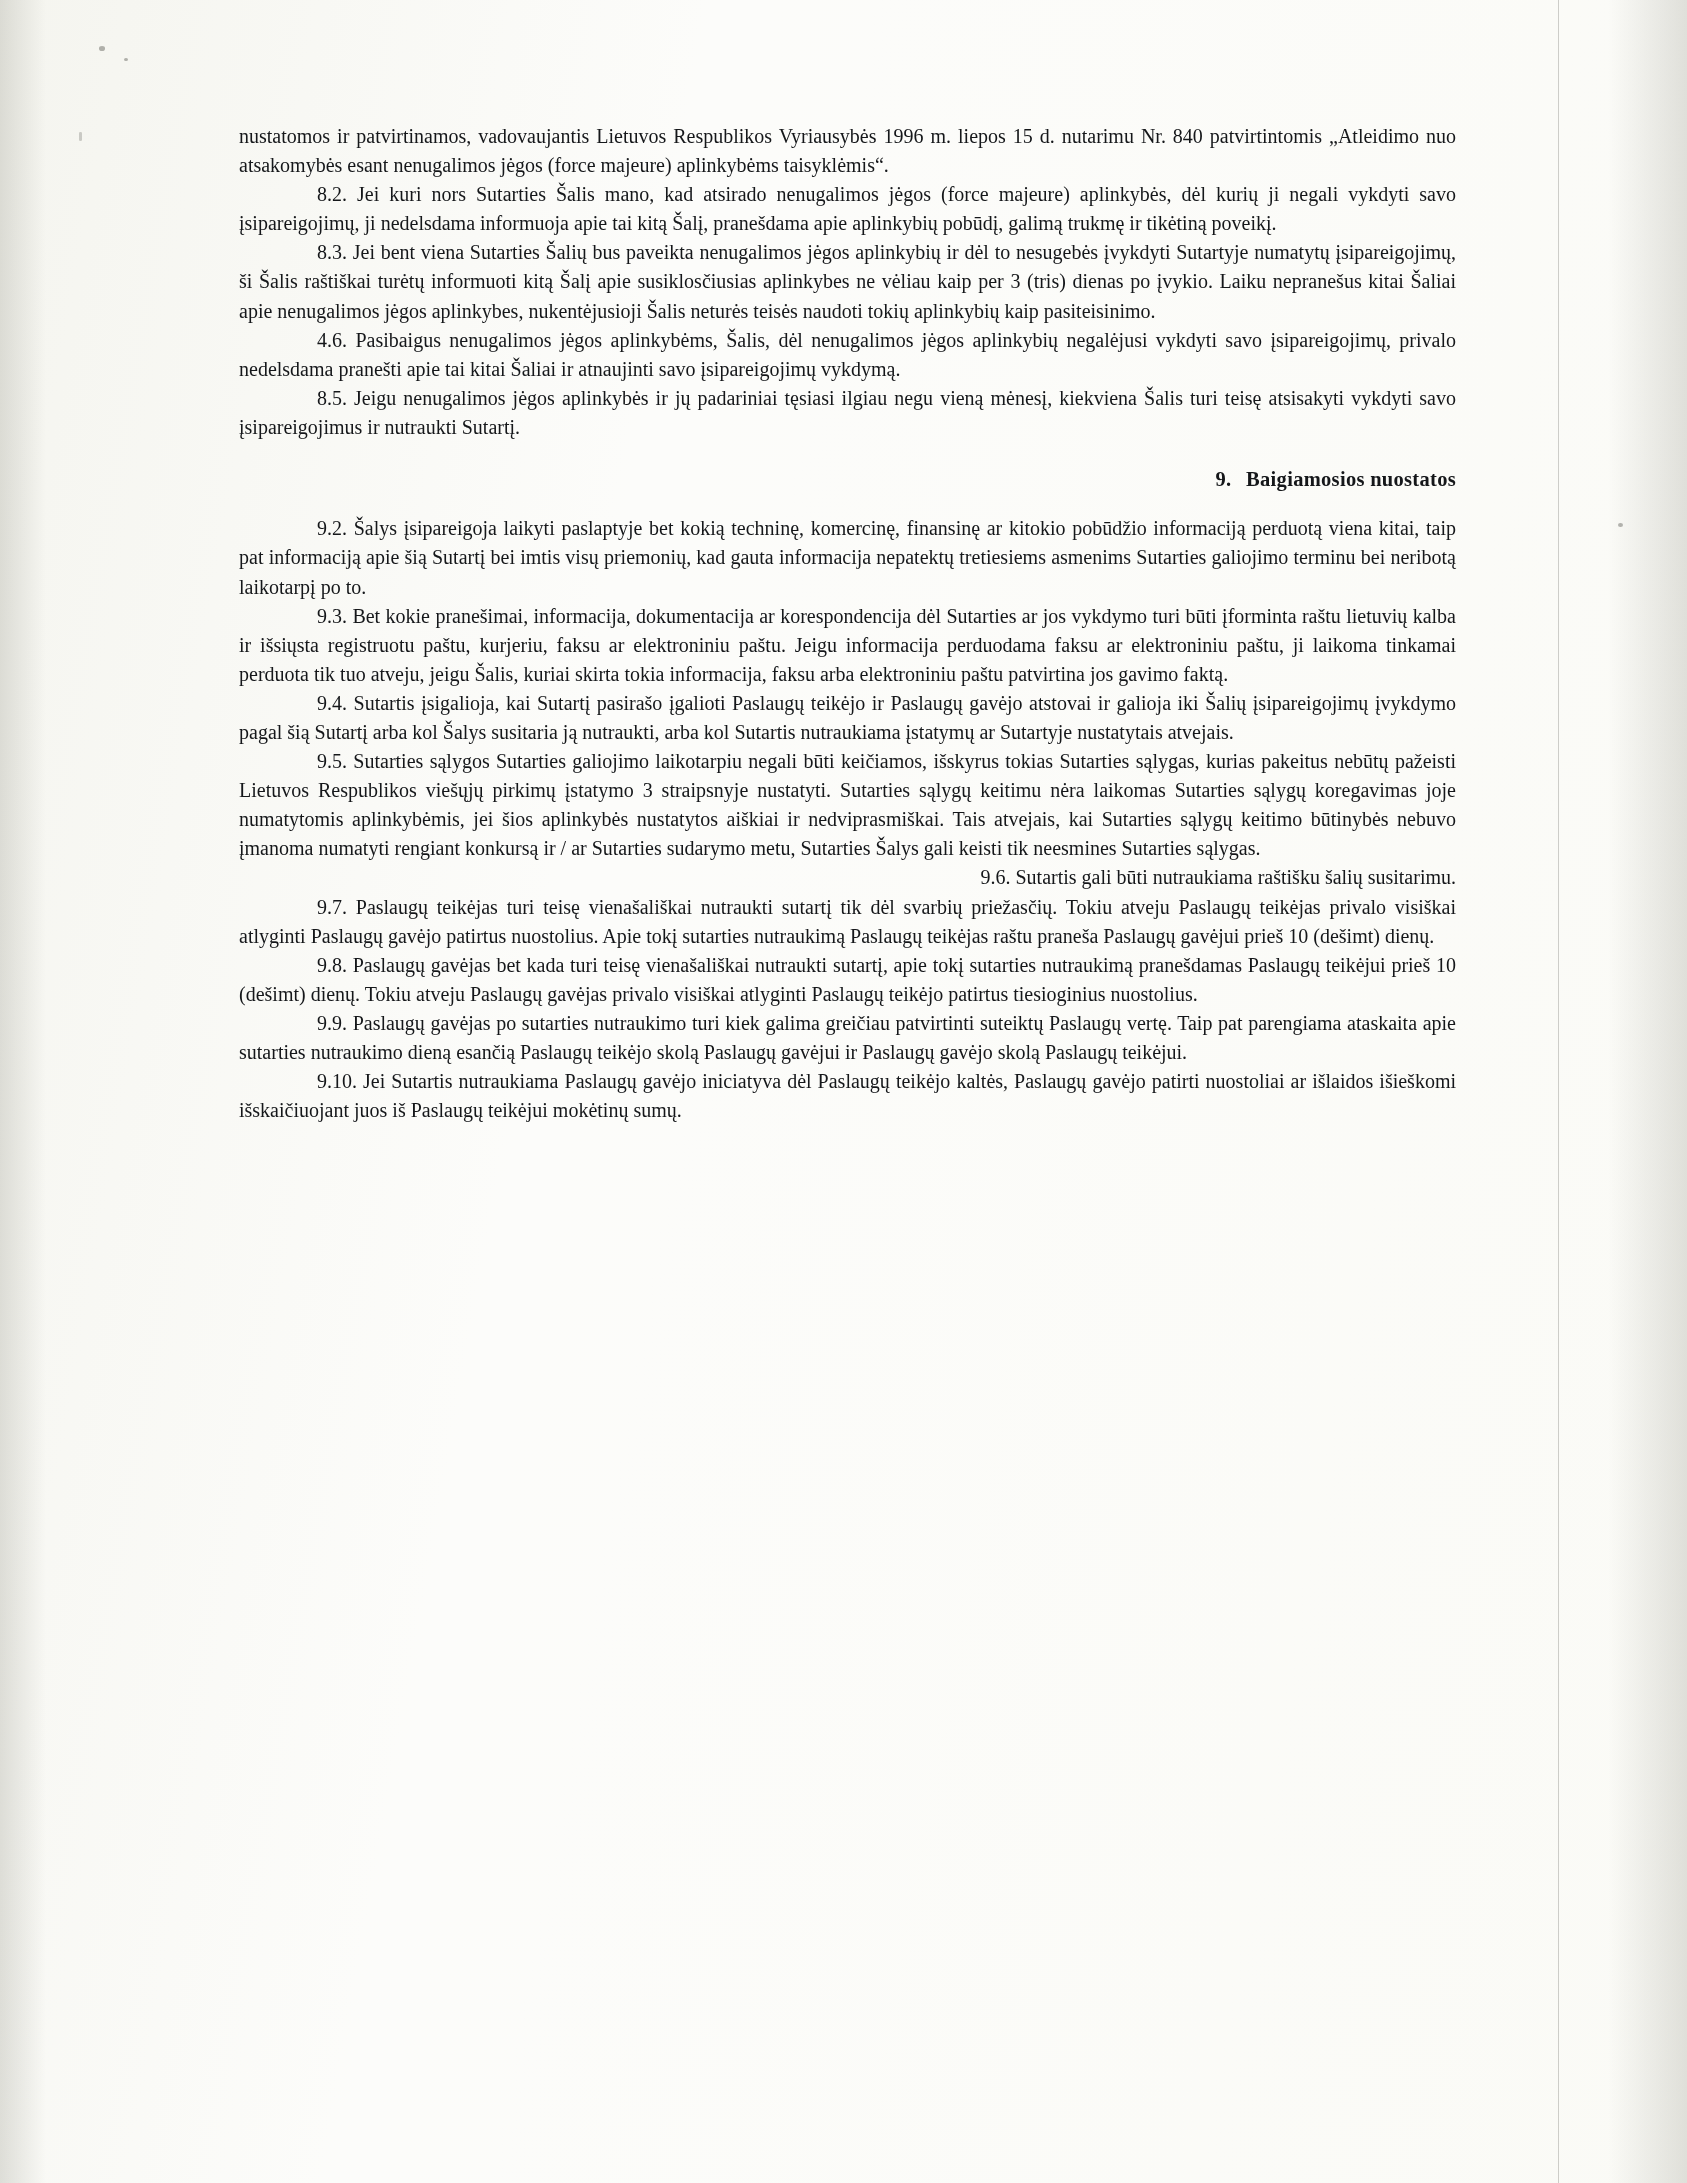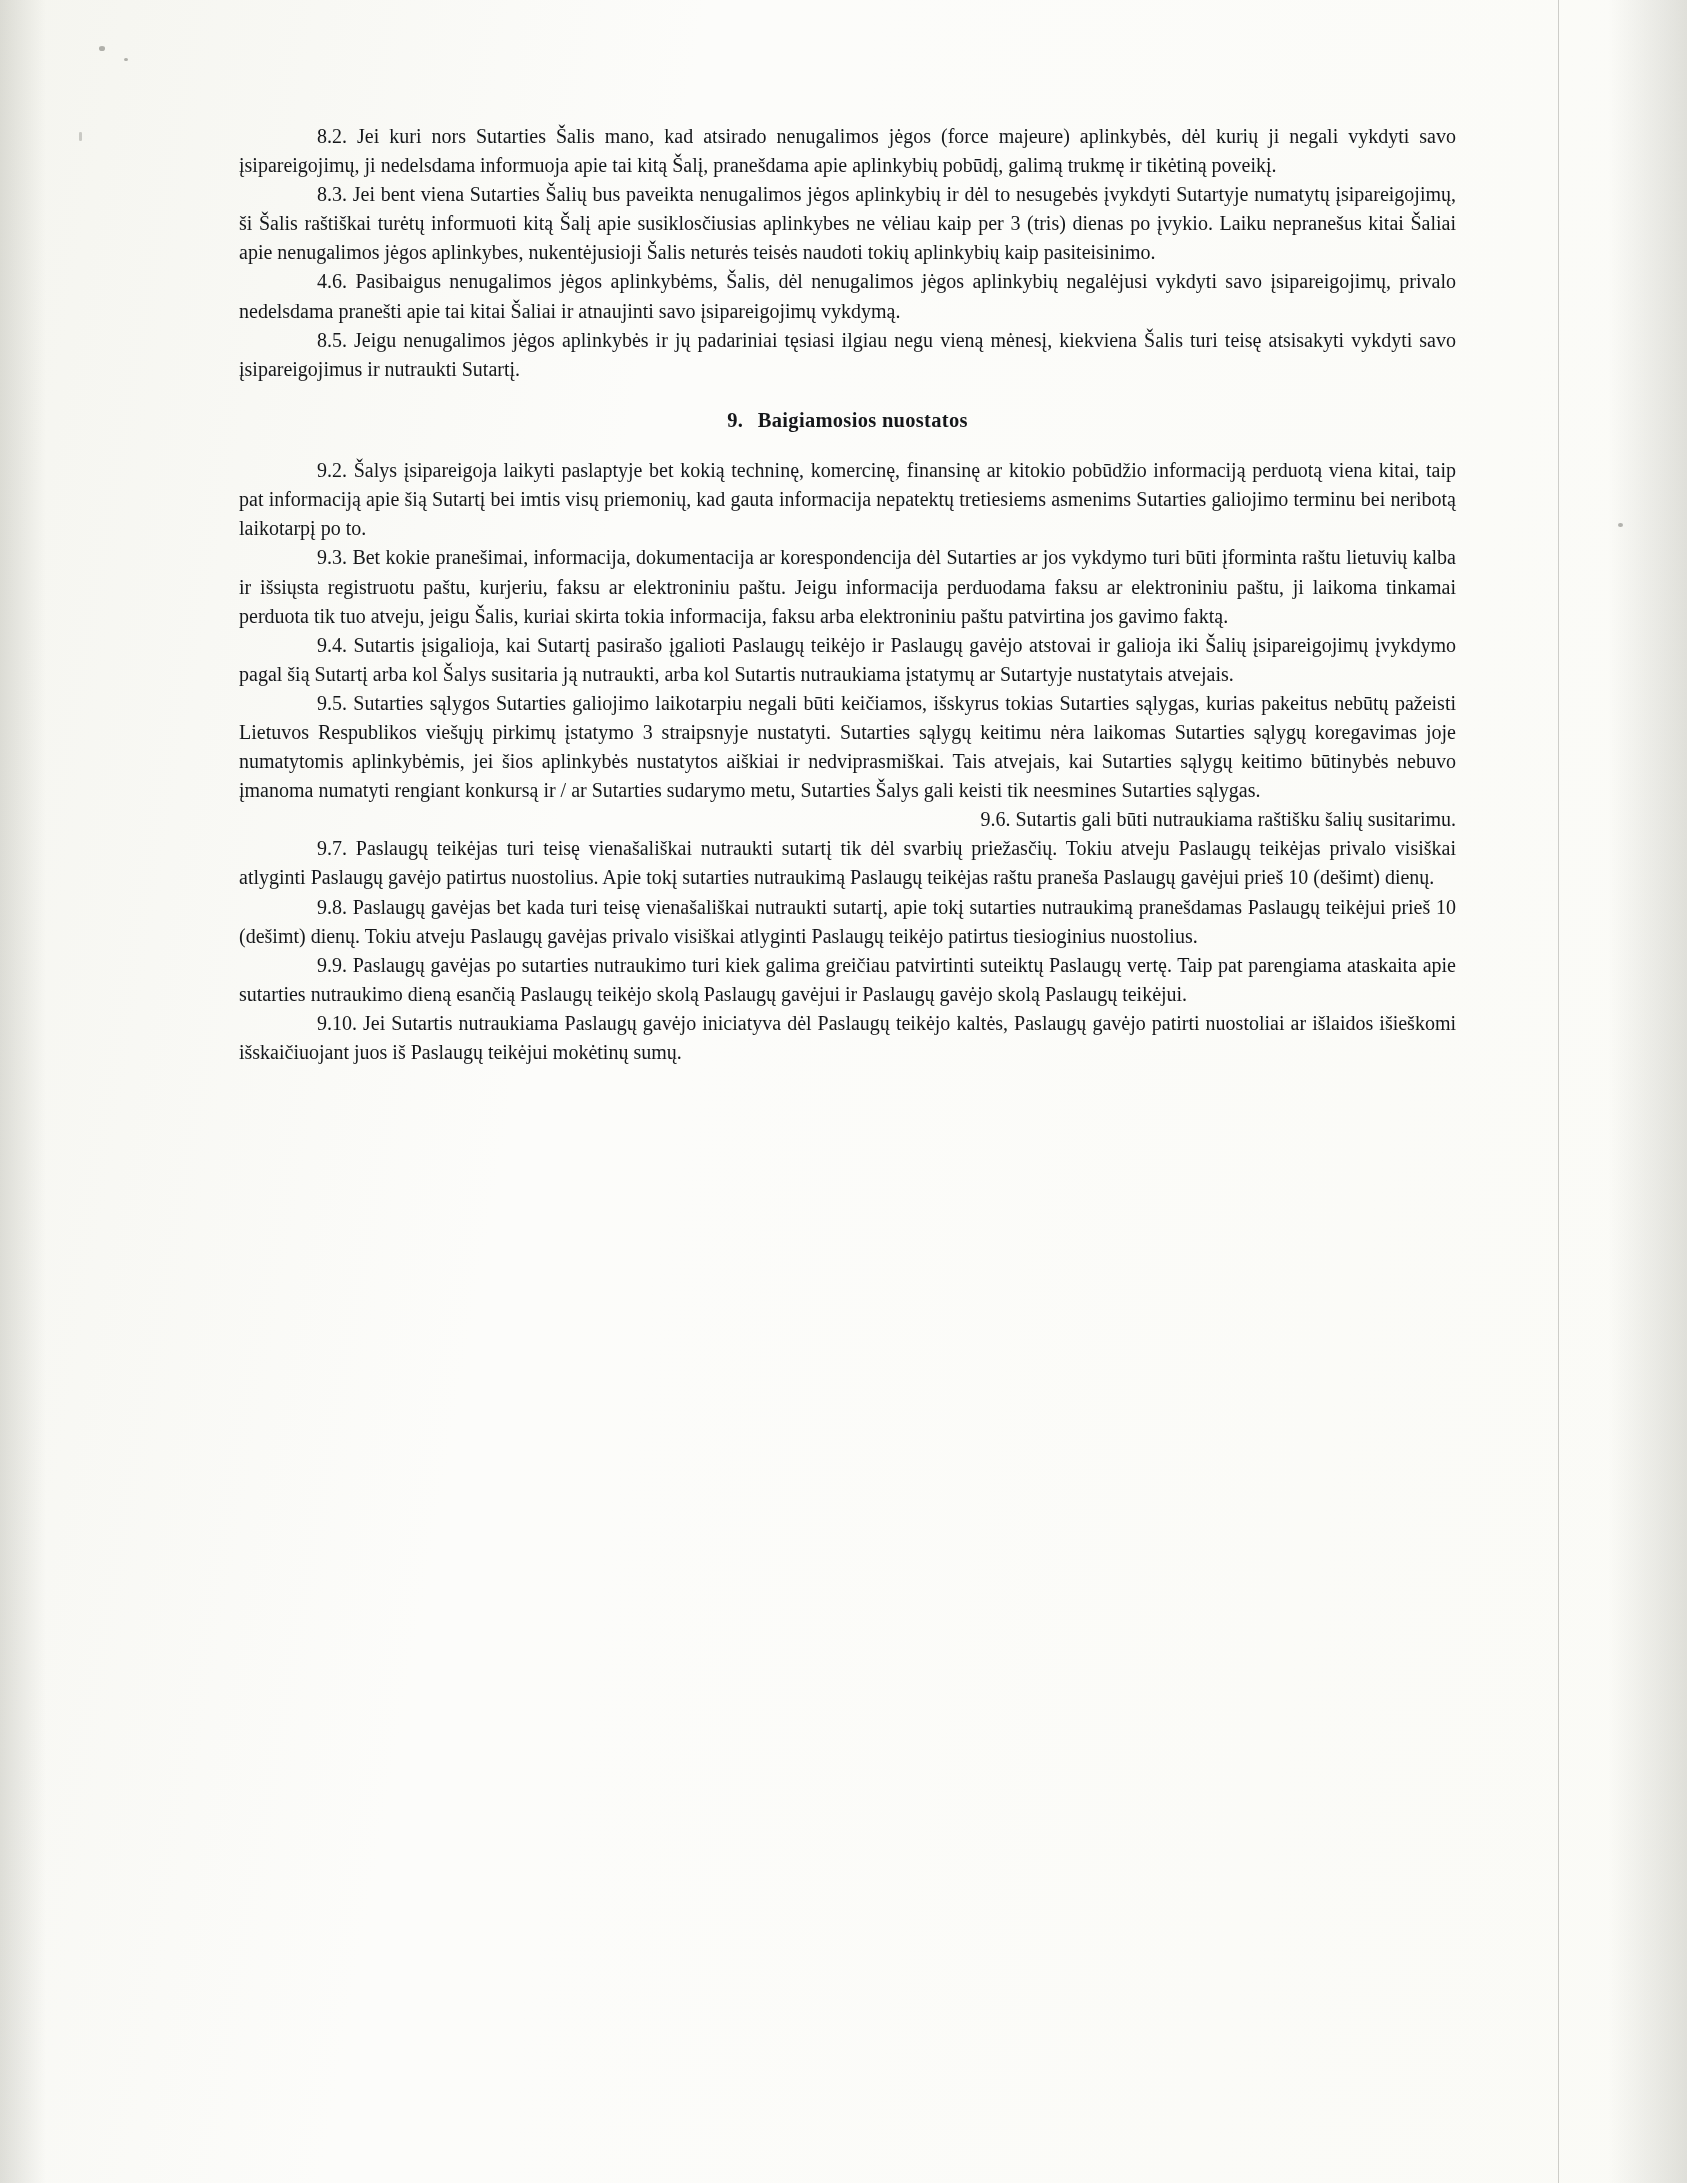--- a/index.html
+++ b/index.html
@@ -67,21 +67,21 @@
 
   .para {
     margin: 0;
     text-indent: 0;
   }
   .para.ind {
     text-indent: 78px;
   }
   .heading {
     margin: 22.5px 0 20px 0;
-    text-align: center;
+    text-align: right;
     font-weight: bold;
     font-size: 20.5px;
     letter-spacing: 0.3px;
   }
   .heading .num {
     margin-right: 14.6px;
   }
   .nojust {
     text-align: right;
   }
@@ -94,20 +94,21 @@
 
   <div class="vline" style="left:1558px;"></div>
 
   <div class="speck" style="left:99px;top:46px;width:6px;height:4.6px;"></div>
   <div class="speck" style="left:124px;top:58px;width:4px;height:3.3px;"></div>
   <div class="speck" style="left:79px;top:132px;width:3.3px;height:8.6px;background:rgba(120,120,115,0.35);border-radius:1.3px;"></div>
   <div class="speck" style="left:1618px;top:523px;width:4.6px;height:4px;"></div>
 
   <div id="content">
 
+    <p class="para">nustatomos ir patvirtinamos, vadovaujantis Lietuvos Respublikos Vyriausybės 1996 m. liepos 15 d. nutarimu Nr. 840 patvirtintomis „Atleidimo nuo atsakomybės esant nenugalimos jėgos (force majeure) aplinkybėms taisyklėmis“.</p>
     <p class="para ind">8.2. Jei kuri nors Sutarties Šalis mano, kad atsirado nenugalimos jėgos (force majeure) aplinkybės, dėl kurių ji negali vykdyti savo įsipareigojimų, ji nedelsdama informuoja apie tai kitą Šalį, pranešdama apie aplinkybių pobūdį, galimą trukmę ir tikėtiną poveikį.</p>
     <p class="para ind">8.3. Jei bent viena Sutarties Šalių bus paveikta nenugalimos jėgos aplinkybių ir dėl to nesugebės įvykdyti Sutartyje numatytų įsipareigojimų, ši Šalis raštiškai turėtų informuoti kitą Šalį apie susiklosčiusias aplinkybes ne vėliau kaip per 3 (tris) dienas po įvykio. Laiku nepranešus kitai Šaliai apie nenugalimos jėgos aplinkybes, nukentėjusioji Šalis neturės teisės naudoti tokių aplinkybių kaip pasiteisinimo.</p>
     <p class="para ind">4.6. Pasibaigus nenugalimos jėgos aplinkybėms, Šalis, dėl nenugalimos jėgos aplinkybių negalėjusi vykdyti savo įsipareigojimų, privalo nedelsdama pranešti apie tai kitai Šaliai ir atnaujinti savo įsipareigojimų vykdymą.</p>
     <p class="para ind">8.5. Jeigu nenugalimos jėgos aplinkybės ir jų padariniai tęsiasi ilgiau negu vieną mėnesį, kiekviena Šalis turi teisę atsisakyti vykdyti savo įsipareigojimus ir nutraukti Sutartį.</p>
 
     <div class="heading">
       <span class="num">9.</span><span>Baigiamosios nuostatos</span>
     </div>
 
     <p class="para ind">9.2. Šalys įsipareigoja laikyti paslaptyje bet kokią techninę, komercinę, finansinę ar kitokio pobūdžio informaciją perduotą viena kitai, taip pat informaciją apie šią Sutartį bei imtis visų priemonių, kad gauta informacija nepatektų tretiesiems asmenims Sutarties galiojimo terminu bei neribotą laikotarpį po to.</p>

